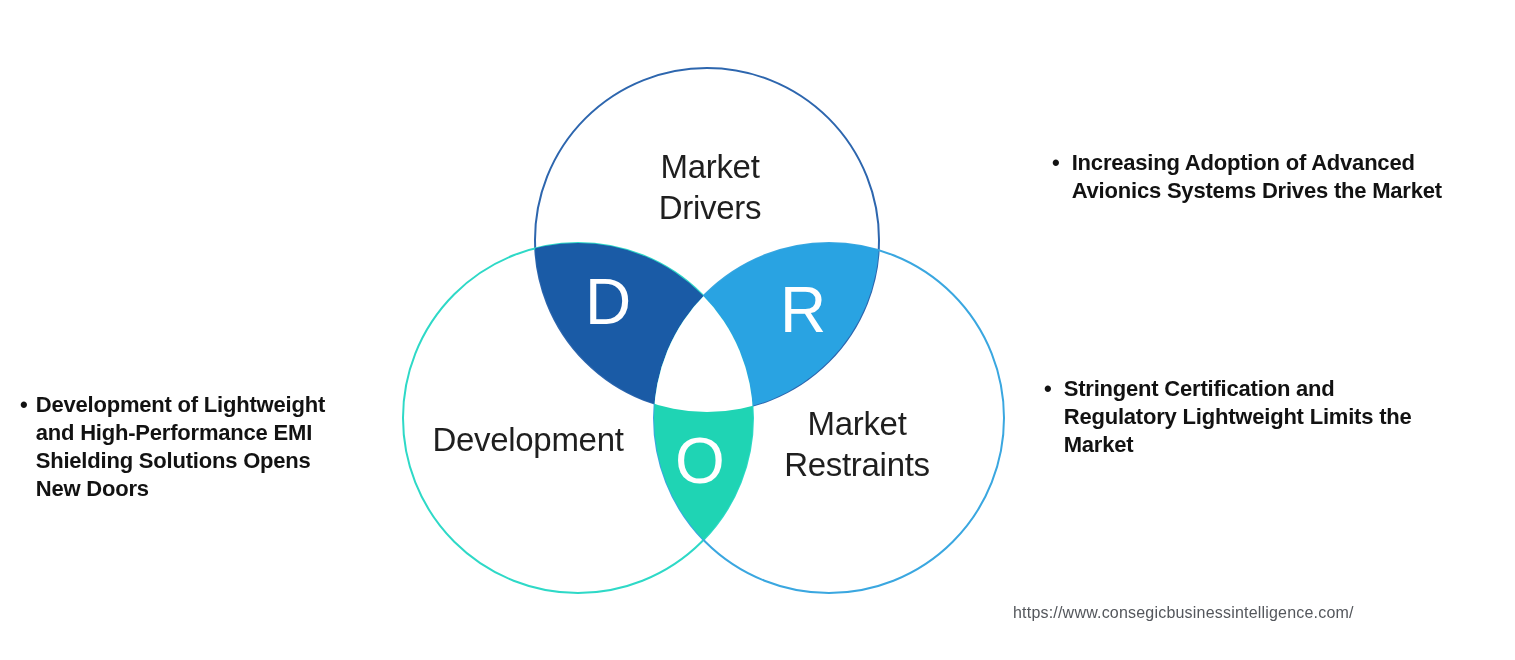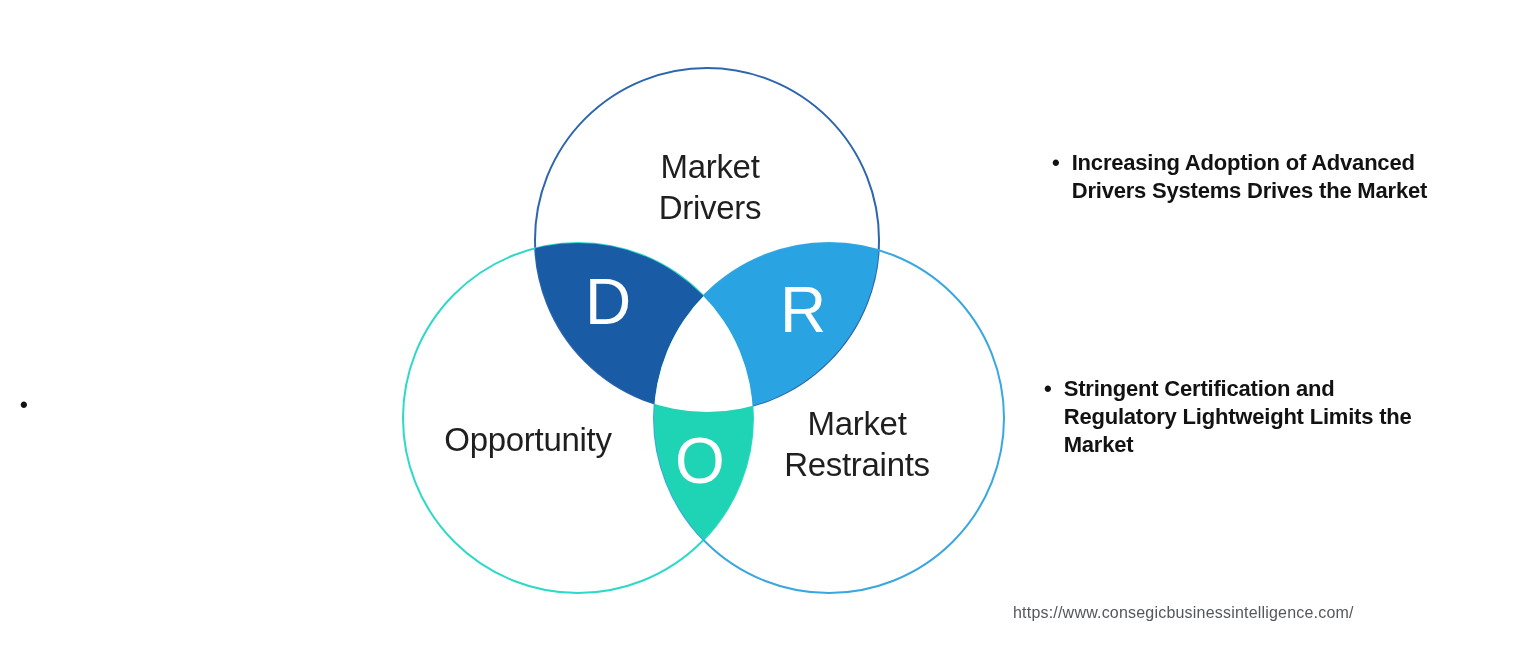--- a/index.html
+++ b/index.html
@@ -79,39 +79,43 @@
     <g clip-path="url(#clip-top)">
       <g clip-path="url(#clip-left)">
         <circle cx="829" cy="418" r="175" fill="#ffffff"></circle>
       </g>
     </g>
   </svg>
 
   <div class="overlay circle-label" style="left:610px; top:146px; width:200px;">Market
 Drivers</div>
 
-  <div class="overlay circle-label" style="left:418px; top:419px; width:220px;">Opportunity</div>
+  <div class="overlay circle-label" style="left:418px; top:419px; width:220px;">Development</div>
 
   <div class="overlay circle-label" style="left:757px; top:403px; width:200px;">Market
 Restraints</div>
 
   <div class="overlay region-letter" style="left:568px; top:270px; width:80px;">D</div>
 
   <div class="overlay region-letter" style="left:763px; top:278px; width:80px;">R</div>
 
   <div class="overlay region-letter" style="left:660px; top:429px; width:80px;">O</div>
 
   <div class="note note--tight" style="left:20px; top:391px; width:360px;">
     <span class="marker">•</span>
+    <span class="note-text">Development of Lightweight
+and High-Performance EMI
+Shielding Solutions Opens
+New Doors</span>
   </div>
 
   <div class="note" style="left:1052px; top:149px; width:440px;">
     <span class="marker">•</span>
     <span class="note-text">Increasing Adoption of Advanced
-Drivers Systems Drives the Market</span>
+Avionics Systems Drives the Market</span>
   </div>
 
   <div class="note" style="left:1044px; top:375px; width:440px;">
     <span class="marker">•</span>
     <span class="note-text">Stringent Certification and
 Regulatory Lightweight Limits the
 Market</span>
   </div>
 
   <div class="source-url" style="left:1013px; top:604px;">https://www.consegicbusinessintelligence.com/</div>

